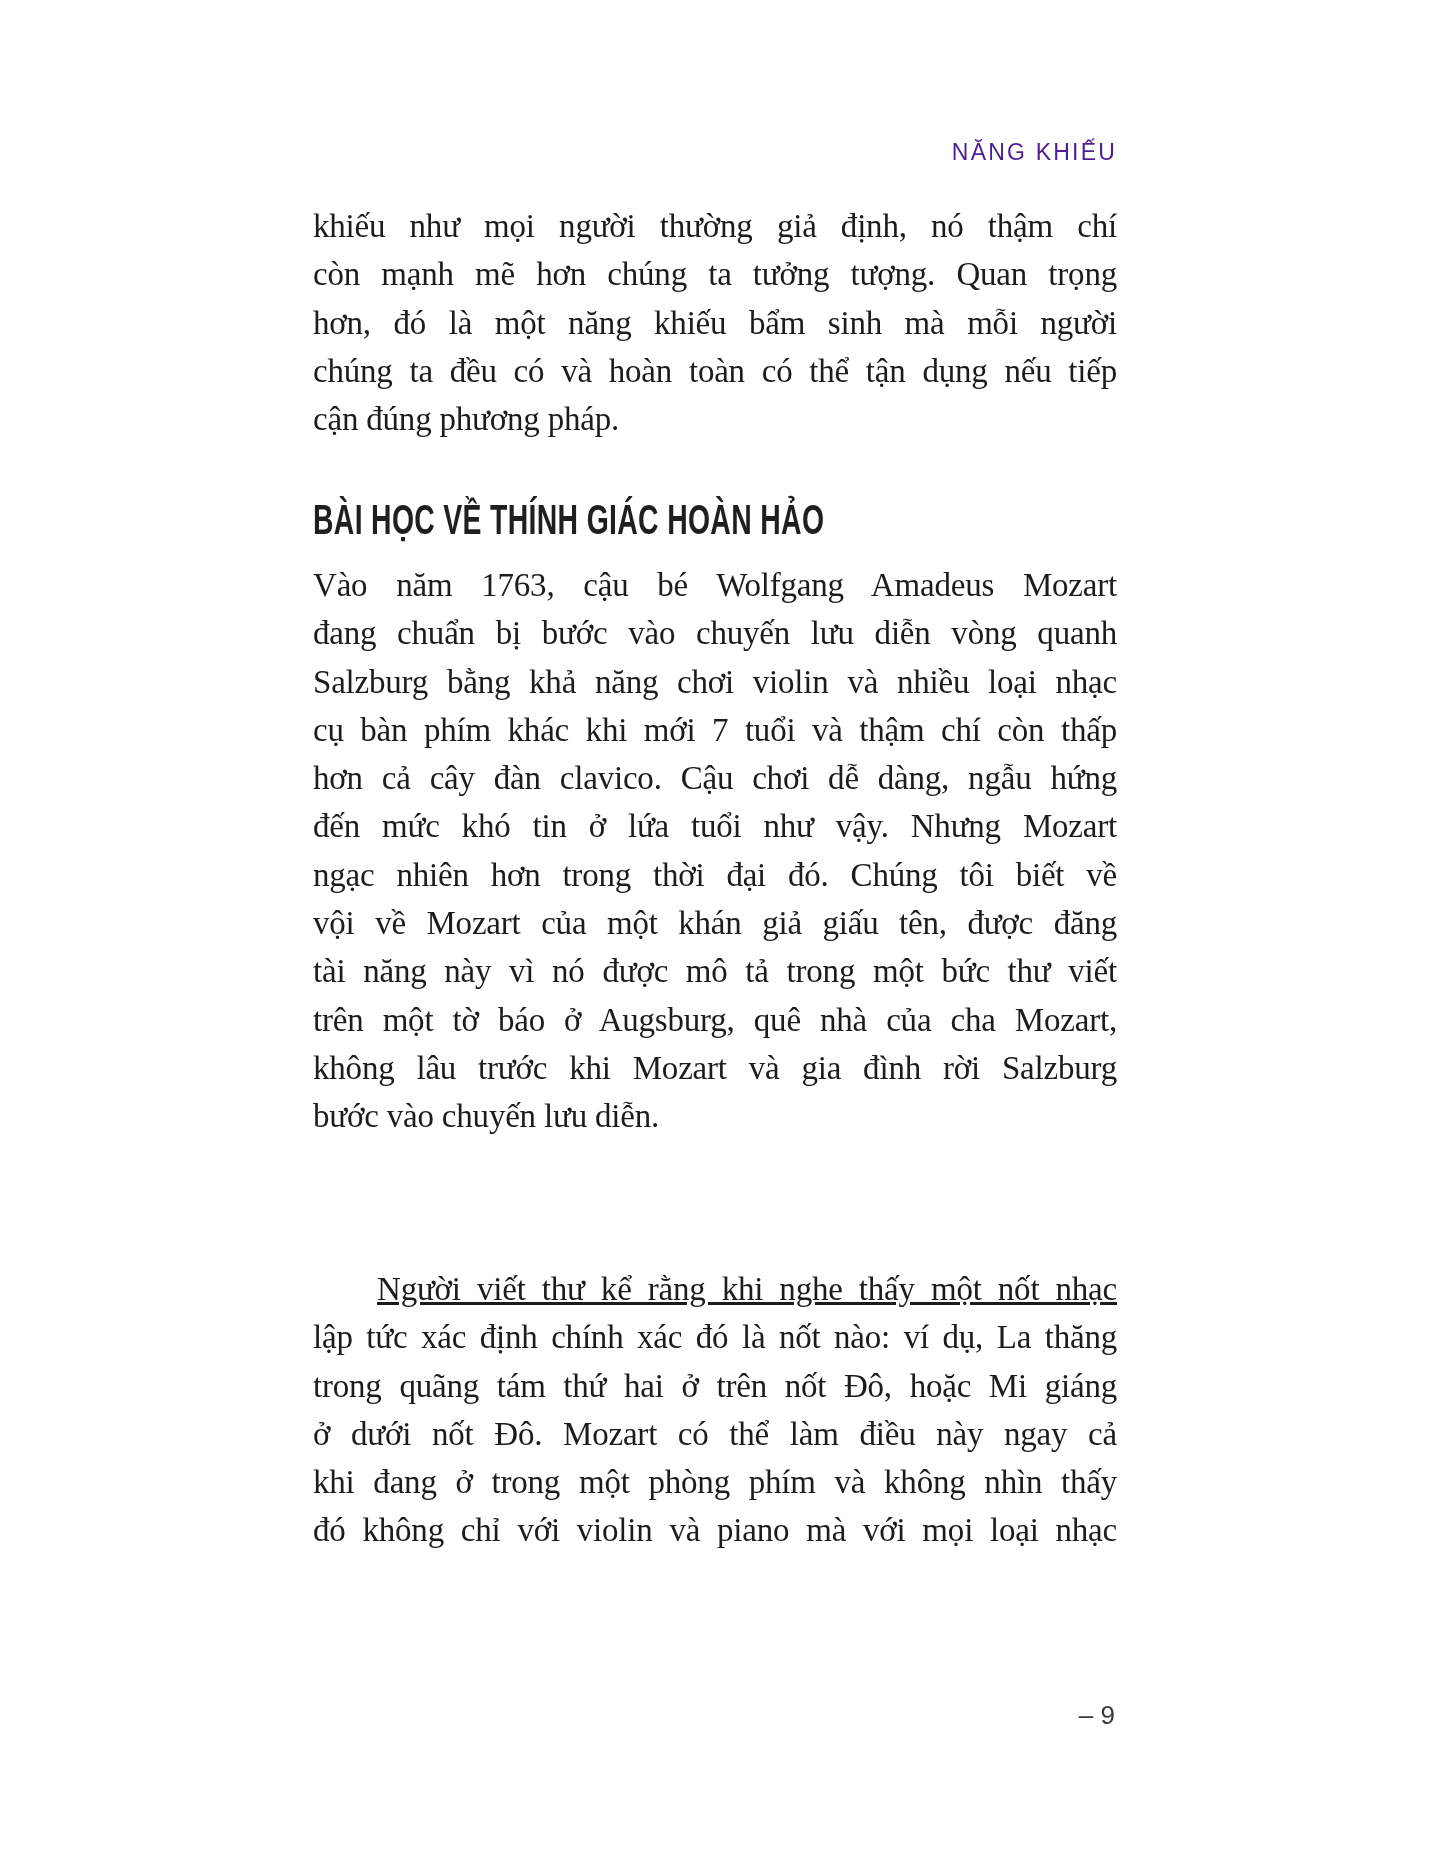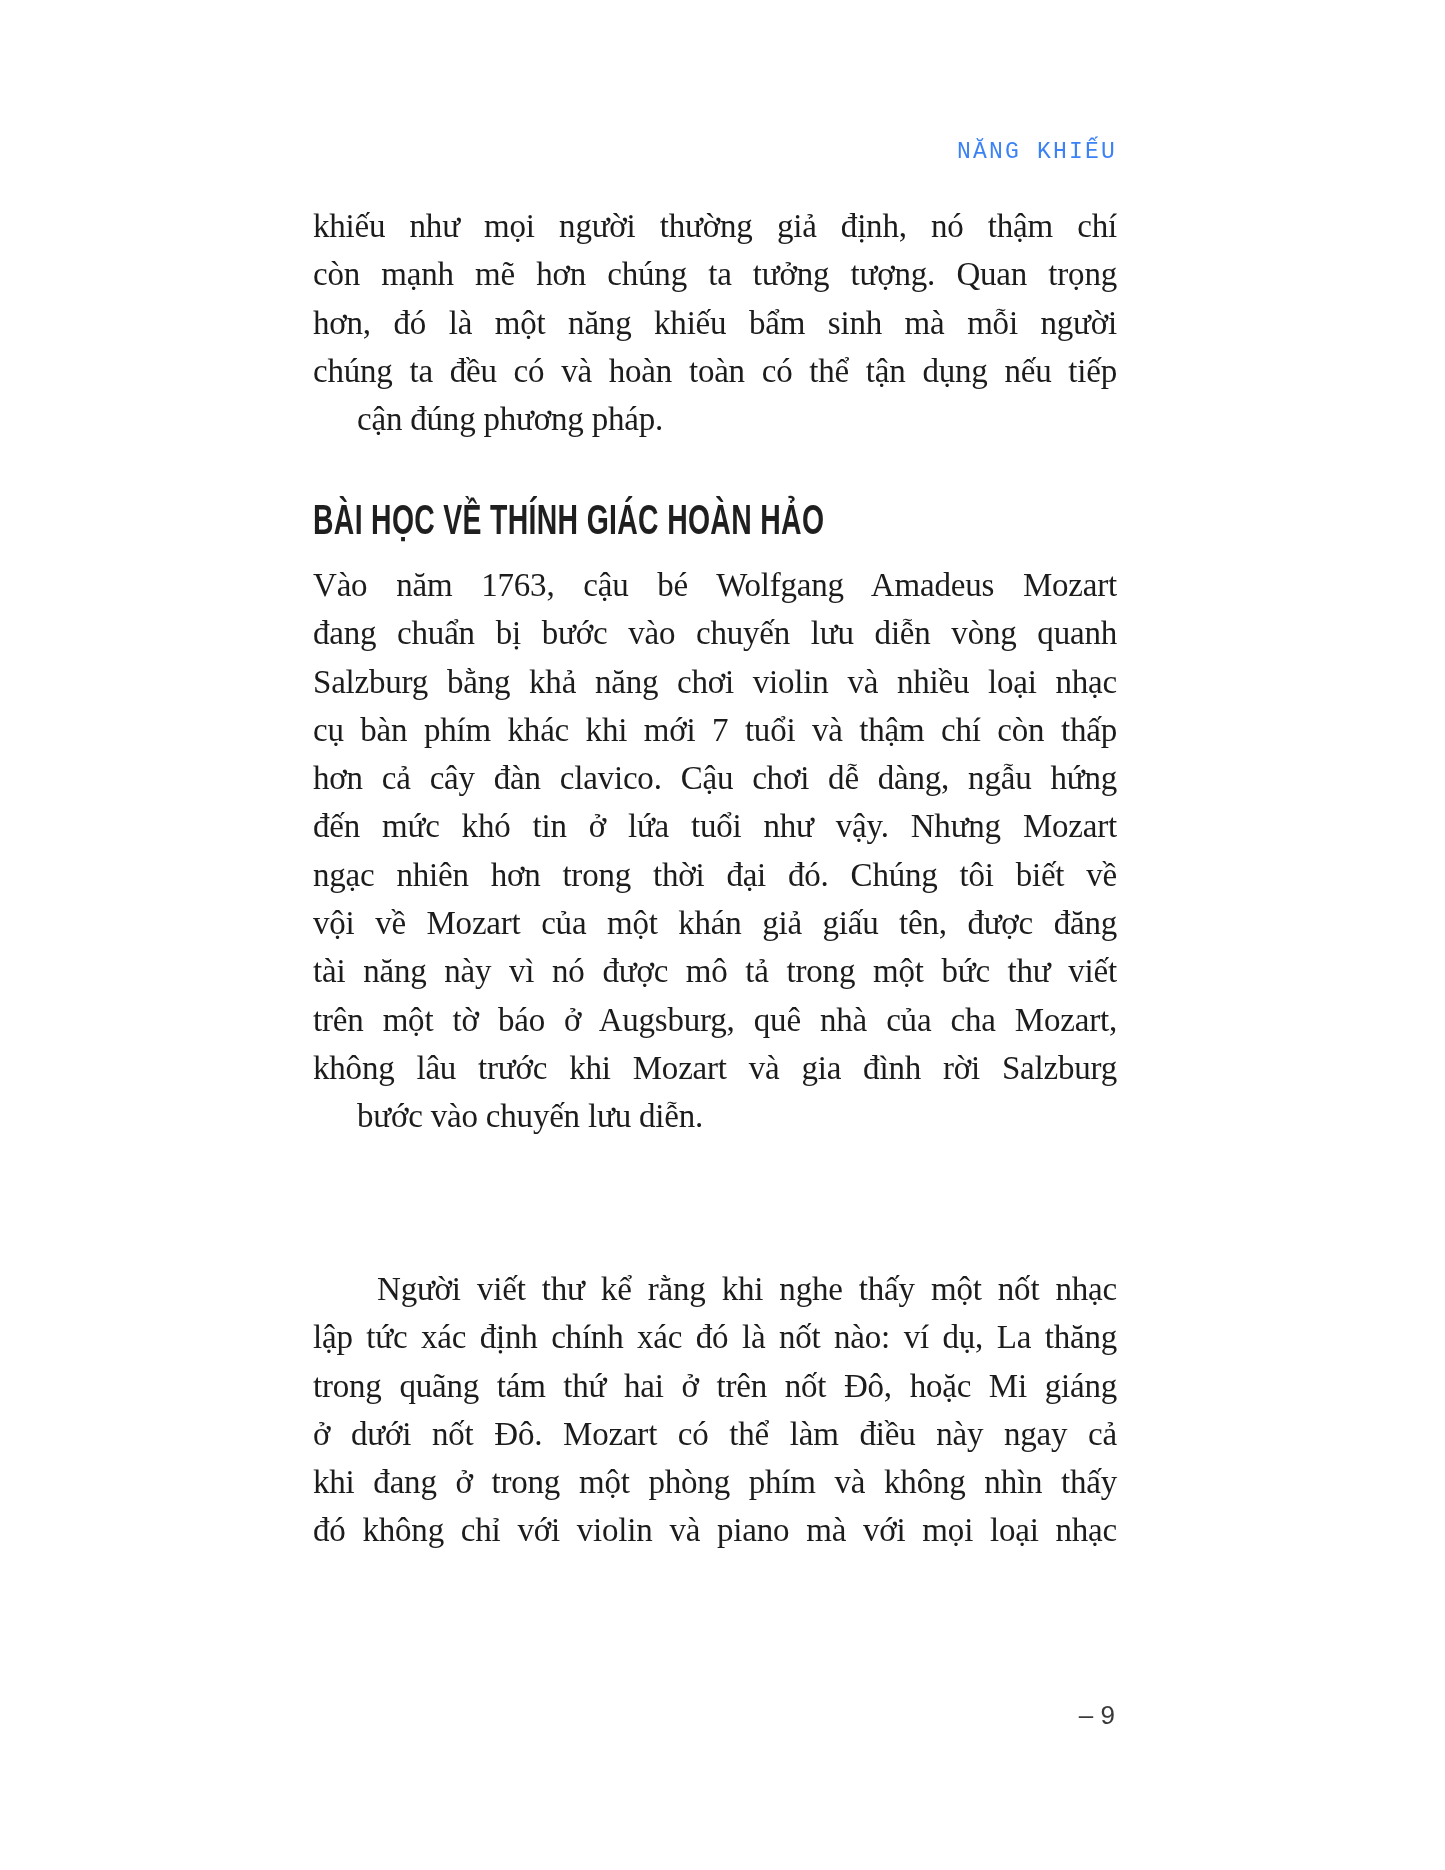--- a/index.html
+++ b/index.html
@@ -13,25 +13,25 @@
     height: 1870px;
     background: #ffffff;
     font-family: "Liberation Serif", serif;
     color: #1c1c1c;
     overflow: hidden;
   }
   .running-header {
     position: absolute;
     top: 139px;
     right: 328px;
-    font-family: Liberation Mono, monospace;
+    font-family: Liberation Sans, sans-serif;
     font-size: 23px;
     font-weight: 400;
     letter-spacing: 2.2px;
-    color: #3b82f6;
+    color: #4c1d95;
     white-space: nowrap;
   }
   .content {
     position: absolute;
     left: 313px;
     top: 0;
     width: 804px;
   }
   .para {
     position: absolute;
@@ -41,22 +41,22 @@
     line-height: 48.3px;
     letter-spacing: -0.2px;
   }
   #p1 { top: 202px; }
   #p2 { top: 561px; }
   #p3 { top: 1265px; }
   .line {
     text-align: justify;
     text-align-last: justify;
   }
-  .line.last { text-align-last: left; margin-left: 44px; }
-  .line.indent { text-indent: 64px; }
+  .line.last { text-align-last: left; }
+  .line.indent { text-indent: 64px; text-decoration: underline; }
   .section-heading {
     position: absolute;
     left: 0;
     top: 495px;
     font-family: "Liberation Sans", sans-serif;
     font-weight: 700;
     font-size: 43px;
     line-height: 48px;
     letter-spacing: 0.5px;
     color: #1f1f1f;

